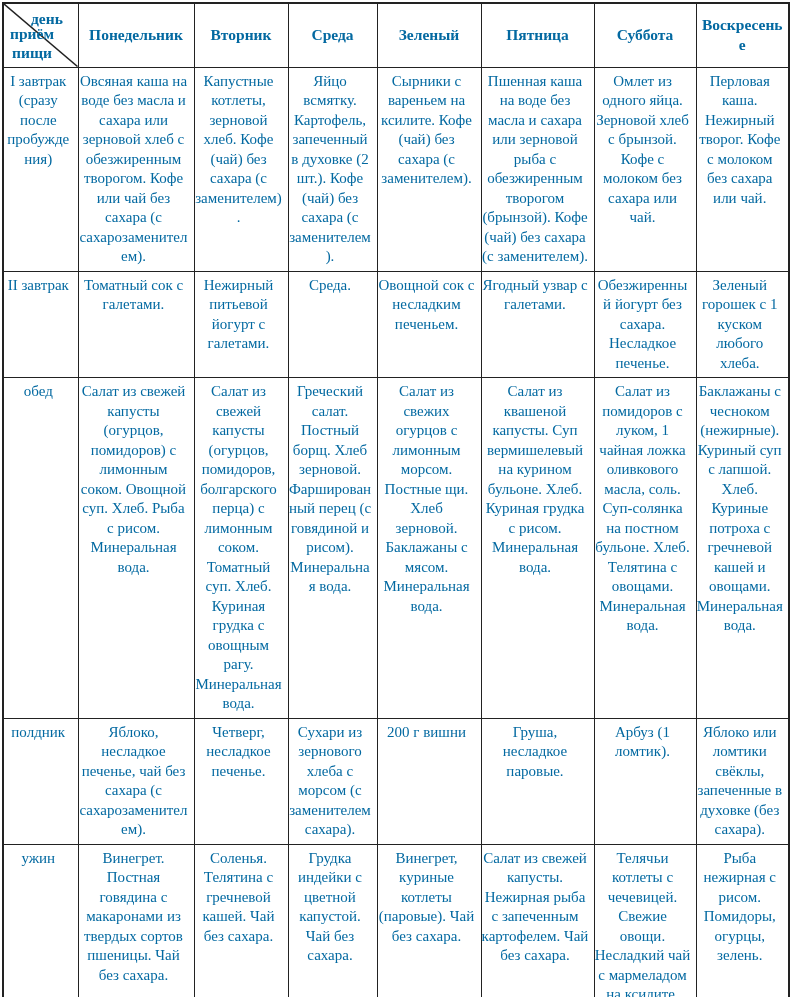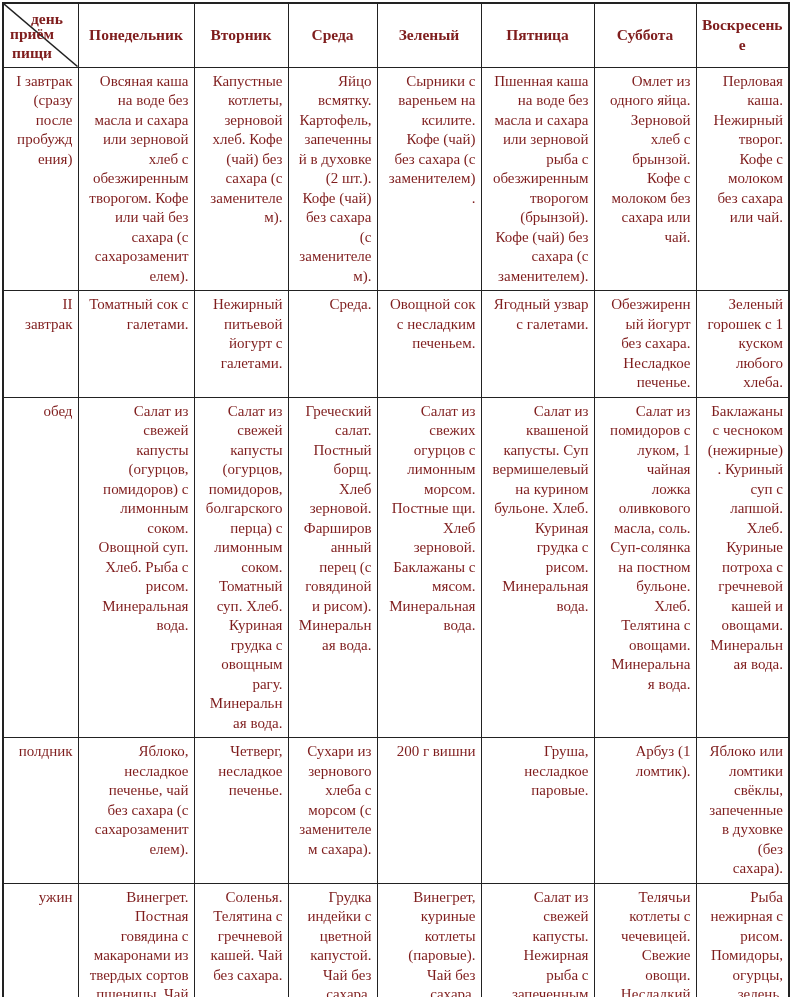--- a/index.html
+++ b/index.html
@@ -7,36 +7,36 @@
     padding: 0;
     background: #ffffff;
     width: 790px;
   }
   .page {
     position: relative;
     width: 790px;
     height: 997px;
     background: #ffffff;
     font-family: "Liberation Serif", "DejaVu Serif", serif;
-    color: #7f1d1d;
+    color: #0369a1;
     box-sizing: border-box;
     padding: 2px;
   }
   table.menu {
     width: 786px;
     height: 991px;
     border-collapse: collapse;
     table-layout: fixed;
     border: 2px solid #222222;
   }
   table.menu th, table.menu td {
     border: 1.5px solid #222222;
     vertical-align: top;
-    text-align: right;
-    padding: 4px 5px 4px 10px;
+    text-align: center;
+    padding: 4px 5px 4px 0;
     font-size: 15px;
     line-height: 1.3;
     overflow-wrap: break-word;
     hyphens: auto;
     -webkit-hyphens: auto;
     box-sizing: border-box;
   }
   table.menu thead th {
     vertical-align: middle;
     text-align: center;

